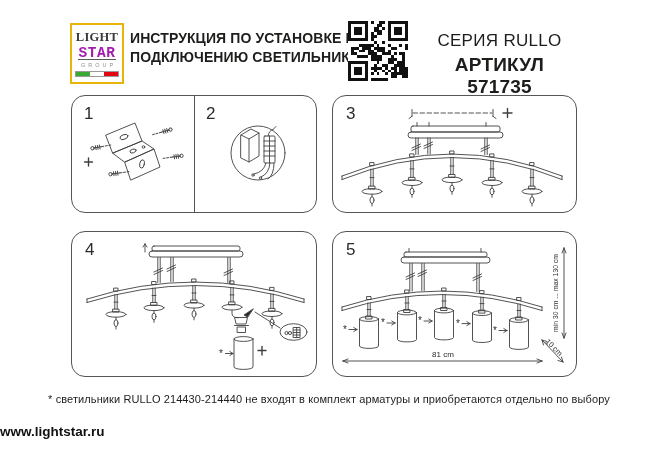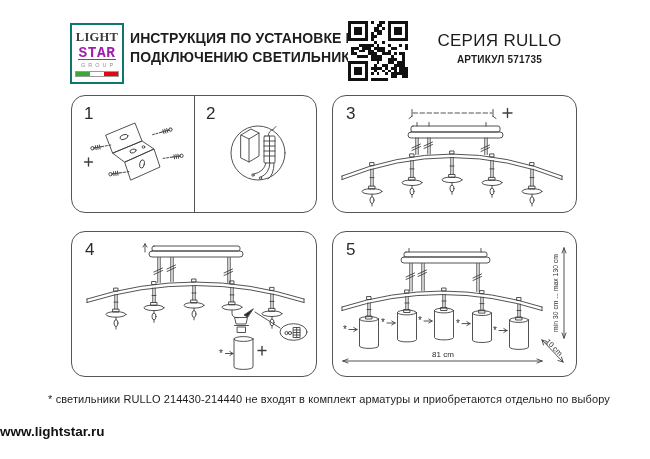--- a/index.html
+++ b/index.html
@@ -1,39 +1,39 @@
 <!DOCTYPE html>
 <html><head>
 <meta charset="utf-8">
 <style>
   html,body{margin:0;padding:0;background:#fff;}
   .page{position:relative;width:650px;height:459px;background:#ffffff;
         font-family:"Liberation Sans",sans-serif;color:#1d1d1b;overflow:hidden;}
 
   
   .logo-box{position:absolute;left:70px;top:23px;width:50px;height:57px;
-            border:2px solid #0f766e;background:#fff;text-align:center;}
+            border:2px solid #eab308;background:#fff;text-align:center;}
   .logo-light{font-family:"Liberation Serif",serif;font-weight:bold;font-size:12.5px;
               line-height:11px;margin-top:7px;color:#3a3a3a;letter-spacing:.3px;}
   .logo-star{font-family:Liberation Mono, monospace;font-weight:bold;font-size:14.5px;
              line-height:12px;color:#a21caf;letter-spacing:.5px;border-bottom:1px solid #5a5a5a;
              display:inline-block;padding:0 1px;}
   .logo-group{font-size:5.5px;letter-spacing:3px;color:#8f8f8f;margin-top:1px;text-indent:3px;}
   .flag{position:absolute;left:4px;right:4px;bottom:6px;height:4px;display:flex;
         outline:0.5px solid #9a9a9a;}
   .flag span{flex:1;}
 
   .title{position:absolute;left:130px;top:29px;font-size:14px;font-weight:bold;
          line-height:19px;letter-spacing:.1px;color:#1d1d1b;}
 
   .qr{position:absolute;left:348px;top:20px;width:60px;height:62px;}
 
   .right-head{position:absolute;left:422px;top:31px;width:155px;text-align:center;}
   .series{font-size:17px;font-weight:normal;letter-spacing:.3px;}
-  .article{font-size:10px;font-weight:bold;margin-top:3px;letter-spacing:.2px;}
+  .article{font-size:19px;font-weight:bold;margin-top:3px;letter-spacing:.2px;}
 
   
   .panel{position:absolute;border:1.3px solid #555;border-radius:14px;background:#fff;box-sizing:border-box;}
   .panel-12{left:71px;top:95px;width:246px;height:118px;}
   .divider{position:absolute;left:122px;top:0;bottom:0;width:1.3px;background:#555;}
   .panel-3{left:332px;top:95px;width:245px;height:118px;}
   .panel-4{left:71px;top:231px;width:246px;height:146px;}
   .panel-5{left:332px;top:231px;width:245px;height:146px;}
   .pnum{position:absolute;font-size:17px;color:#2b2b2b;line-height:1;}
   .panel svg{position:absolute;left:0;top:0;}

